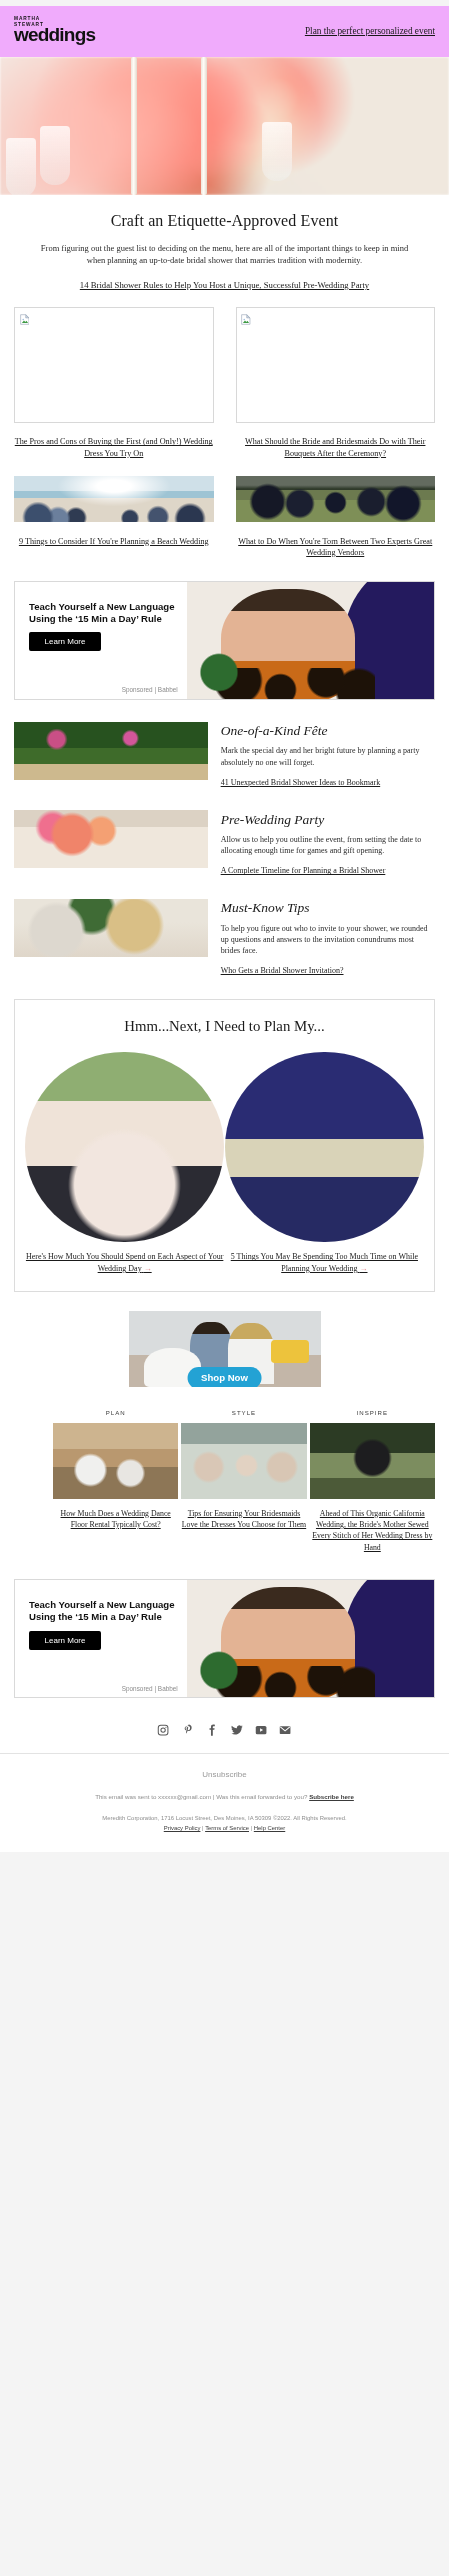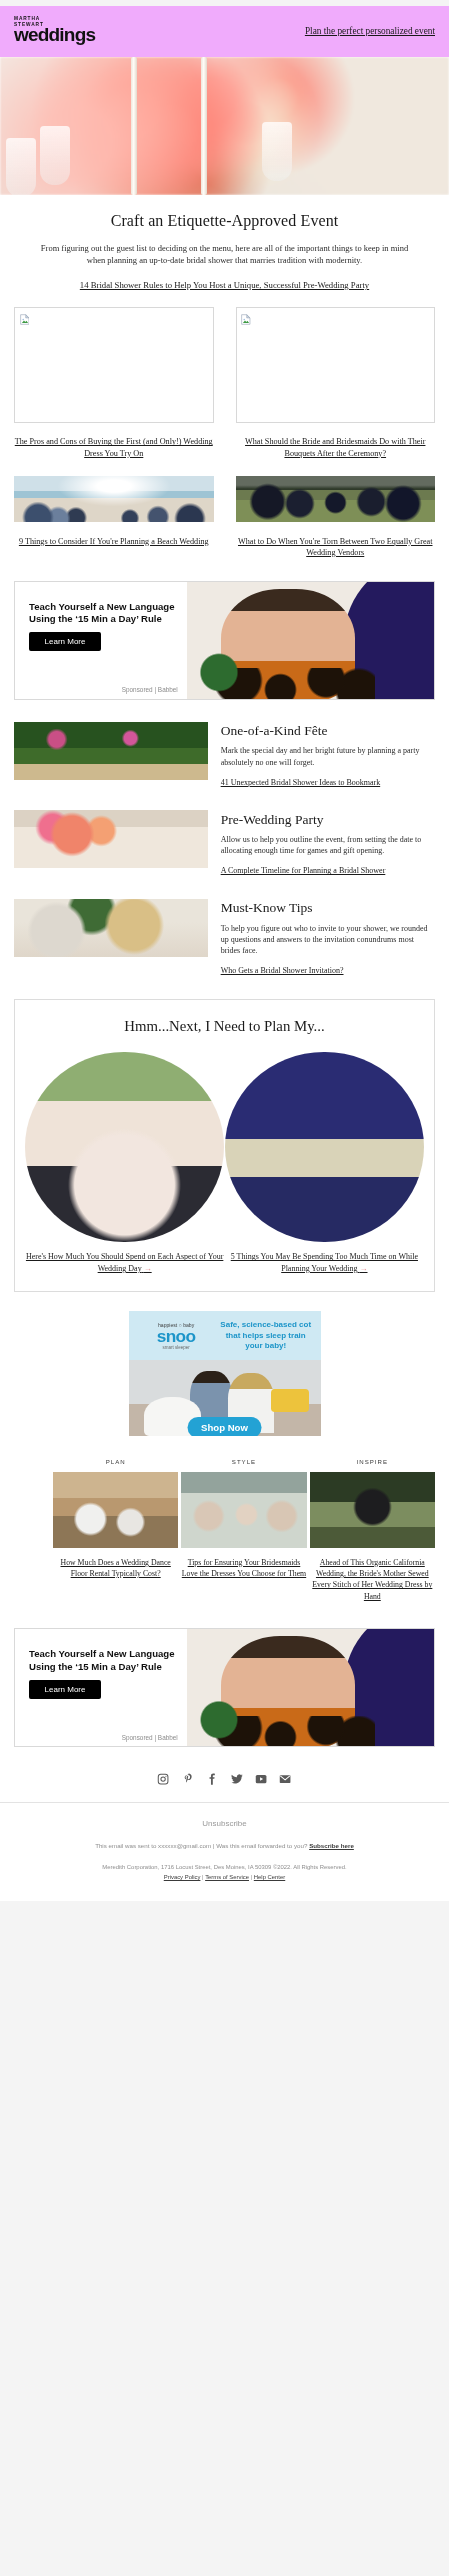--- a/index.html
+++ b/index.html
@@ -124,21 +124,21 @@
       radial-gradient(circle at 70% 35%,#1d1208 0 15%,rgba(0,0,0,0) 17%),
       radial-gradient(circle at 90% 75%,#1d1208 0 14%,rgba(0,0,0,0) 16%); }
   .bb-plant { position:absolute; left:2%; bottom:4%; width:22%; height:46%;
     background:radial-gradient(circle at 50% 60%, #2d6b2f 0 42%, rgba(0,0,0,0) 46%);
     filter:blur(0.5px); }
 
   
   .feature { display:flex; gap:13px; padding:22px 14px 0 14px; align-items:flex-start; }
   .feature .fimg { width:46%; height:58px; flex:0 0 auto; }
   .feature .ftxt { flex:1; padding-top:1.3px; }
-  .feature h2 { font-size:13.5px; font-weight:normal; margin:0 0 6.4px 0; color:#1a1a1a; }
+  .feature h2 { font-size:13.5px; font-weight:normal; margin:0 0 6.4px 0; color:#1a1a1a;font-style:italic; }
   .feature p { font-size:8px; line-height:1.42; margin:0 0 7.7px 0; color:#2b2b2b; }
   .feature a { font-size:8px; line-height:1.45; color:#1a1a1a; text-decoration:underline; }
 
   .img-fete{background:
       radial-gradient(circle at 22% 30%,#c94f86 0 5%,rgba(0,0,0,0) 7%),
       radial-gradient(circle at 60% 28%,#d3569a 0 5%,rgba(0,0,0,0) 7%),
       linear-gradient(180deg,#27521f 0 45%, #3e6b2a 45% 72%, #cdb98e 72% 100%);}
   .img-party{background:
       radial-gradient(circle at 30% 42%,#f0846a 0 13%,rgba(0,0,0,0) 16%),
       radial-gradient(circle at 45% 36%,#f4a073 0 11%,rgba(0,0,0,0) 14%),
@@ -285,21 +285,21 @@
     </div>
   </div>
 
   <div class="grid2">
     <div class="cell">
       <div class="photo beach"></div>
       <a class="cell-link">9 Things to Consider If You're Planning a Beach Wedding</a>
     </div>
     <div class="cell">
       <div class="photo reception"></div>
-      <a class="cell-link">What to Do When You're Torn Between Two Equally Great Wedding Vendors</a>
+      <a class="cell-link">What to Do When You're Torn Between Two Experts Great Wedding Vendors</a>
     </div>
   </div>
 
   <div class="ad-wrap">
     <div class="babbel">
       <div class="babbel-left">
         <div>
           <div class="babbel-head">Teach Yourself a New Language Using the ‘15 Min a Day’ Rule</div>
           <div class="babbel-btn">Learn More</div>
         </div>
@@ -350,28 +350,20 @@
       </div>
       <div class="hmm-col">
         <div class="circ c2"></div>
         <a class="hmm-link"><span>5 Things You May Be Spending Too Much Time on While Planning Your Wedding</span> <span class="arrow">→</span></a>
       </div>
     </div>
   </div>
 
   <div class="snoo-wrap">
     <div class="snoo">
-      <div class="snoo-top">
-        <div class="snoo-logo">
-          <span class="hb">happiest ○ baby</span>
-          <span class="big">snoo</span>
-          <span class="sub">smart sleeper</span>
-        </div>
-        <div class="snoo-copy">Safe, science-based cot that helps sleep train your baby!</div>
-      </div>
       <div class="snoo-photo">
         <div class="ppl"></div>
         <div class="ppl2"></div>
         <div class="pillow"></div>
         <div class="crib"></div>
         <div class="snoo-btn">Shop Now</div>
       </div>
     </div>
   </div>
 

